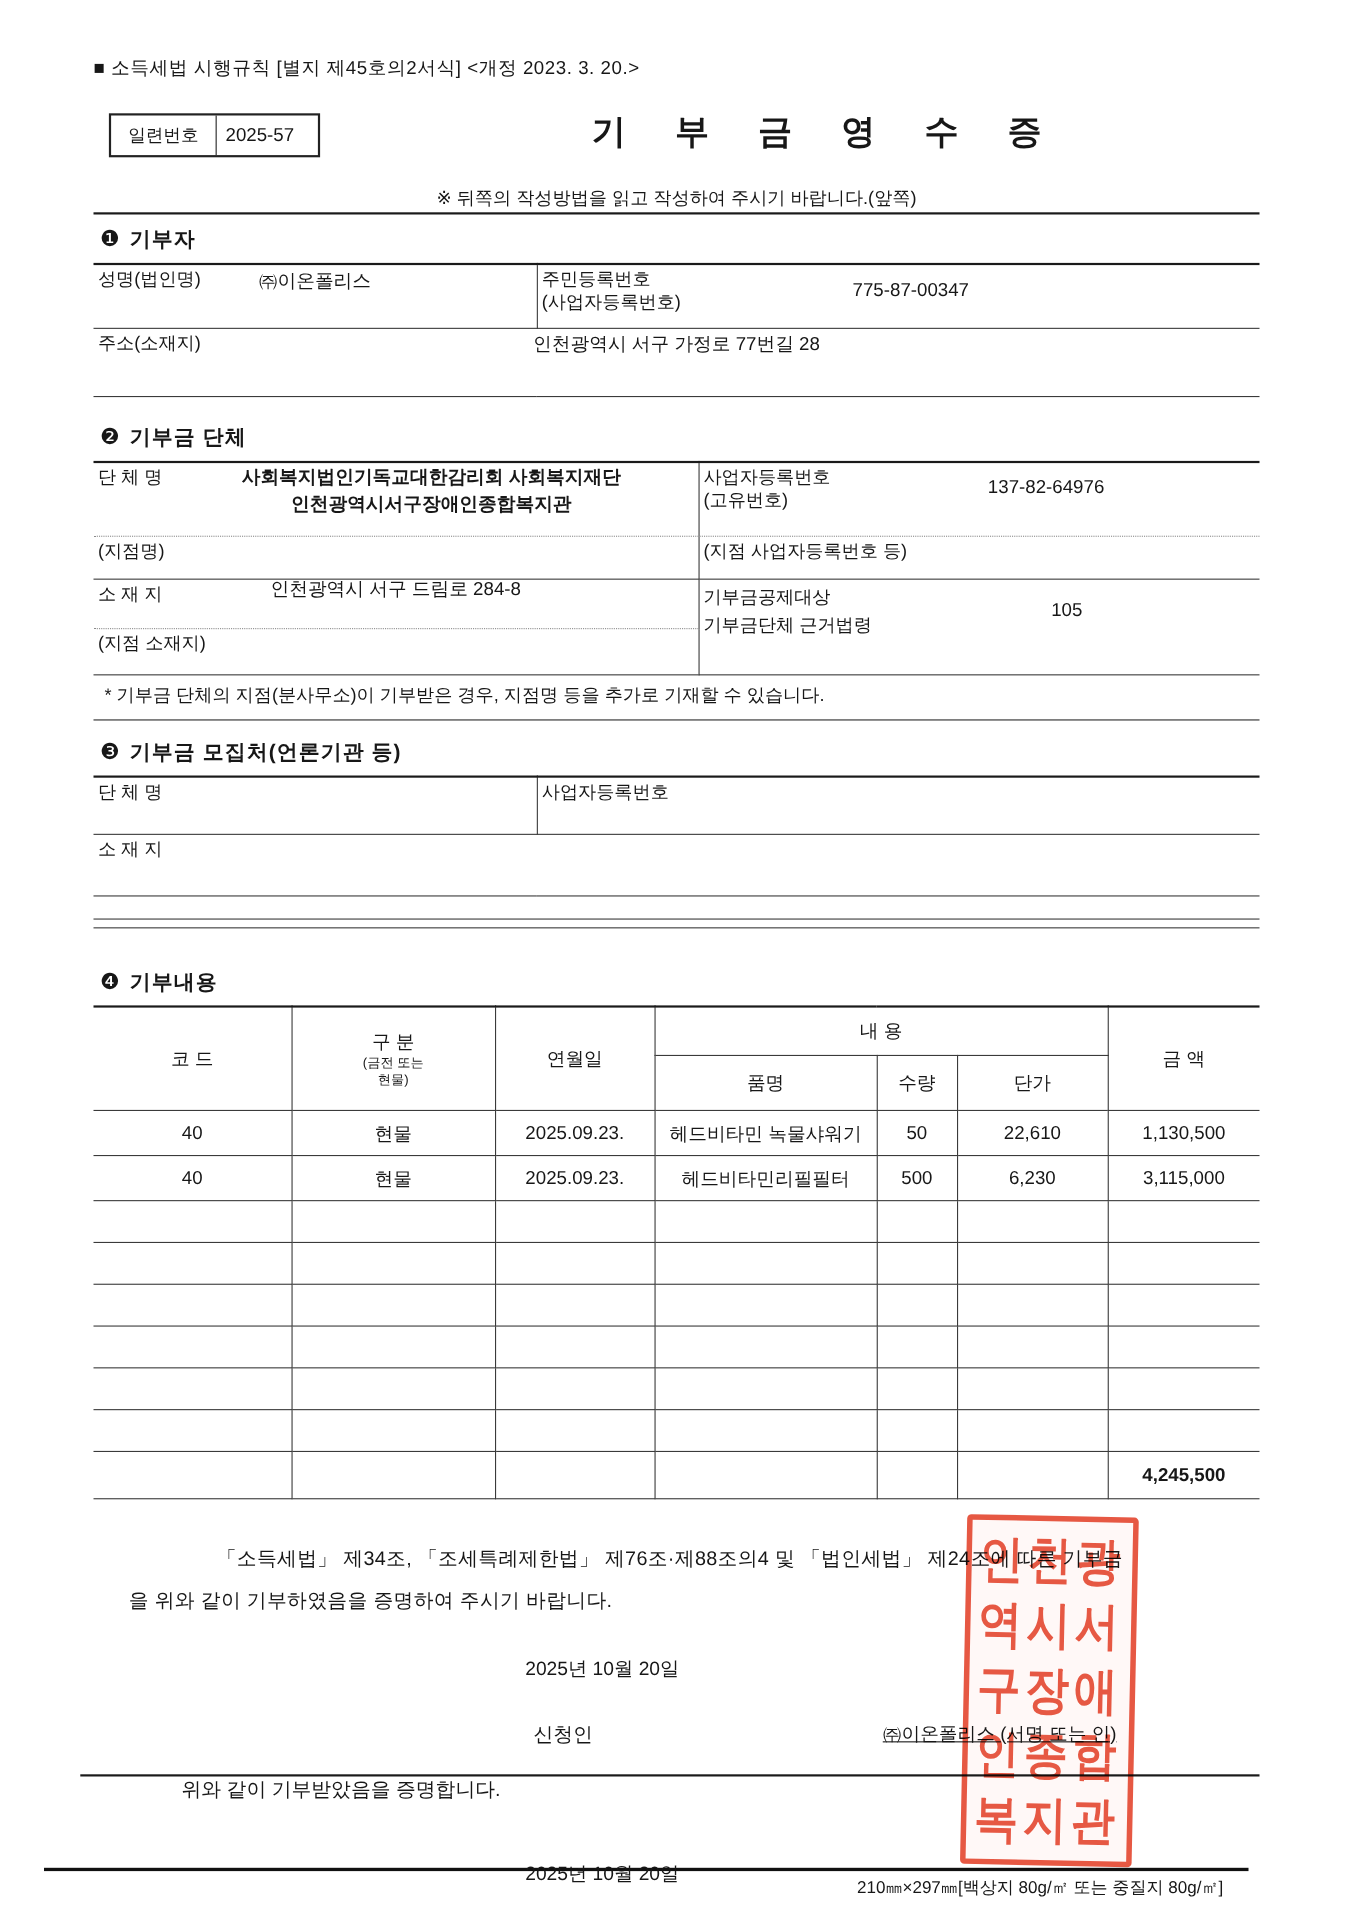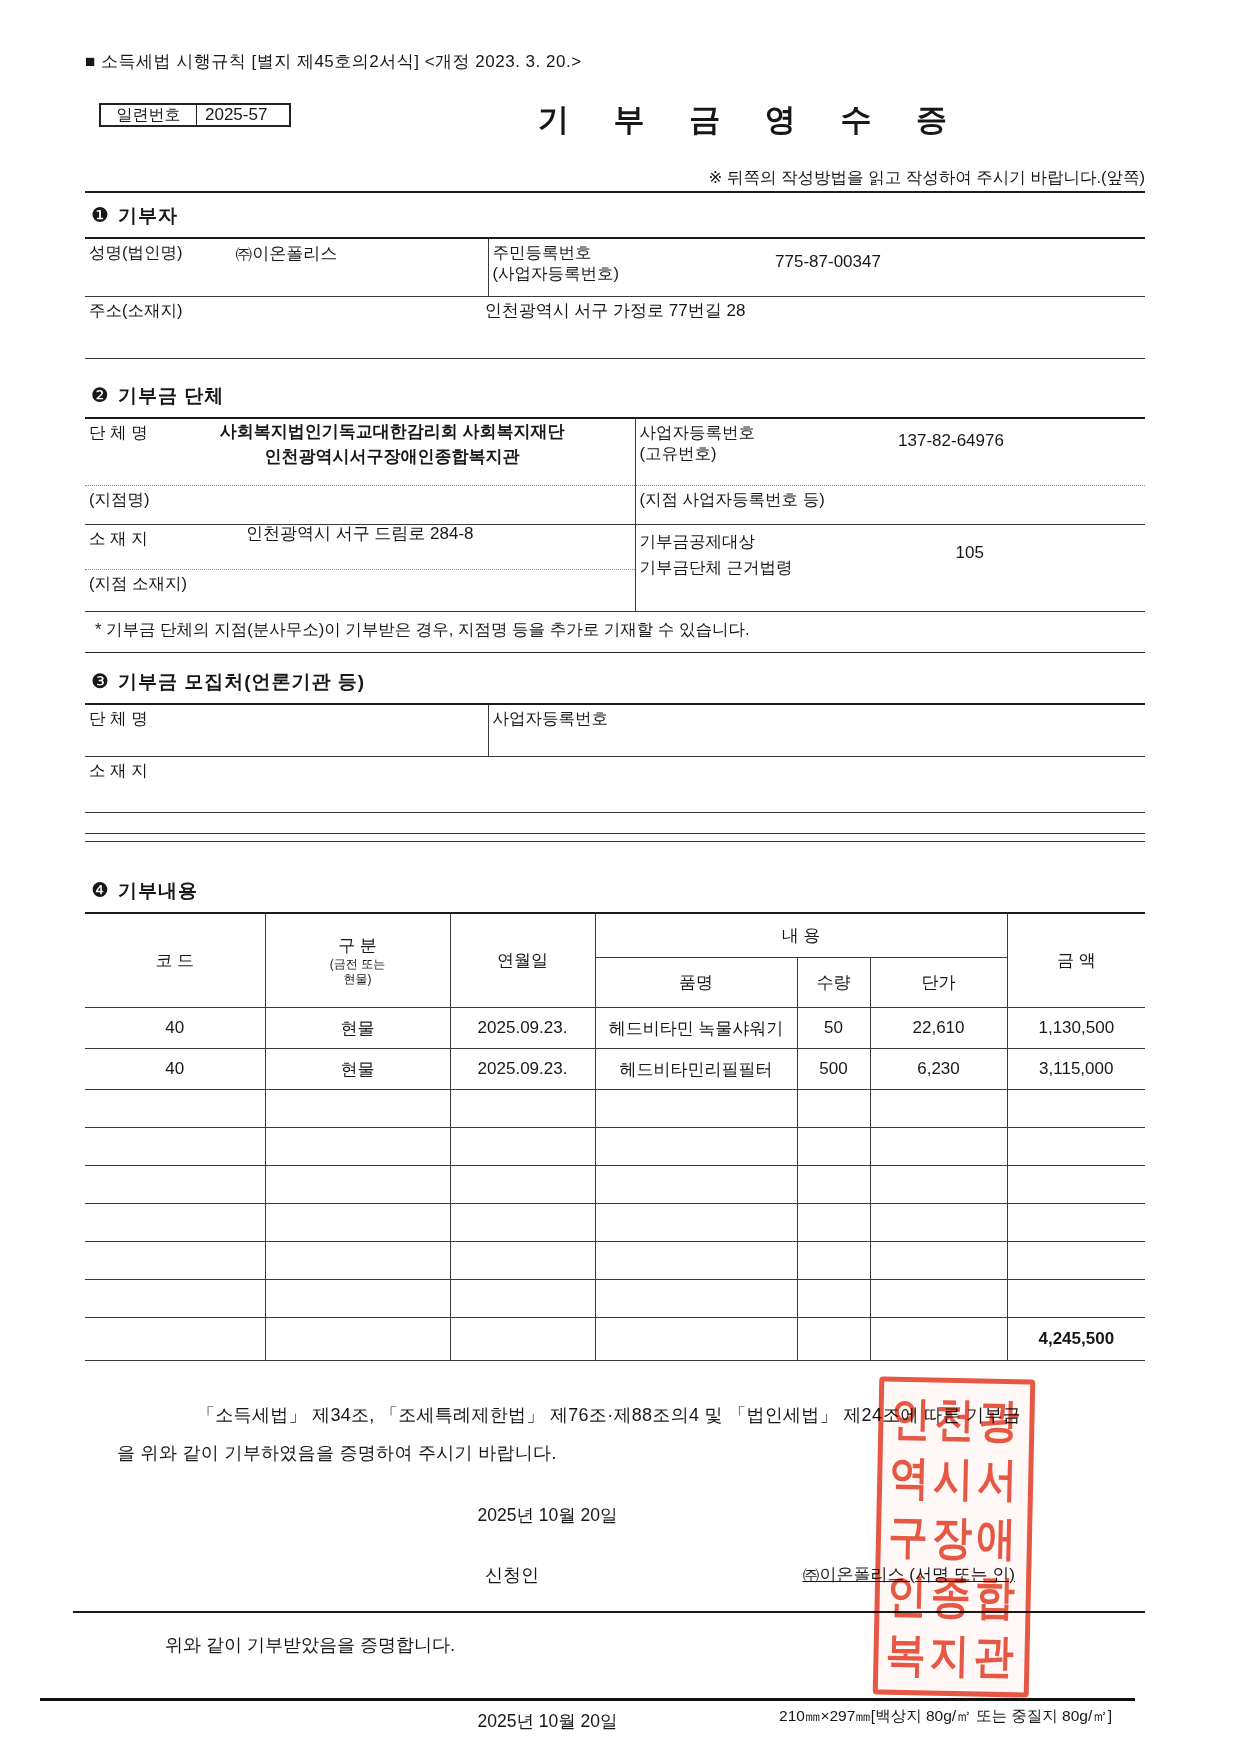--- a/index.html
+++ b/index.html
@@ -7,26 +7,26 @@
   body { font-family:"Liberation Sans","DejaVu Sans",sans-serif; }
   .page{
     width:1240px; height:1754px; background:#ffffff; position:relative;
     margin:0 auto; color:#171717; overflow:hidden;
   }
   .content{ position:absolute; left:85px; top:0; width:1060px; }
 
   .form-note{ margin-top:50px; font-size:17px; letter-spacing:0.5px; }
 
   .header-row{ margin-top:30px; display:flex; align-items:flex-start; }
-  .serial-box{ margin-left:14px; display:flex; border:2px solid #222; width:192px; height:24px; }
+  .serial-box{ margin-left:14px; display:flex; border:2px solid #222; width:192px; height:40px; }
   .serial-box .sb-label{ width:96px; border-right:1.5px solid #222; display:flex; align-items:center; justify-content:center; font-size:16px; }
   .serial-box .sb-value{ flex:1; display:flex; align-items:center; padding-left:8px; font-size:17px; }
   .doc-title{ flex:1; text-align:center; font-size:31px; font-weight:900; letter-spacing:11px; word-spacing:14px; padding-left:60px; margin-top:-4px; }
 
-  .instr-row{ margin-top:26px; display:flex; justify-content:flex-end; align-items:flex-end; border-bottom:2px solid #1a1a1a; padding-bottom:2px; }
+  .instr-row{ margin-top:26px; display:flex; justify-content:center; align-items:flex-end; border-bottom:2px solid #1a1a1a; padding-bottom:2px; }
   .instr-row .note{ font-size:16.5px; }
   .instr-row .front{ font-size:16.5px; }
 
   .sec-head{ font-size:19px; font-weight:bold; padding:10px 0 8px 6px; letter-spacing:1px; }
   .sec-head .circ{ font-weight:normal; margin-right:8px; font-size:20px; }
 
   table{ border-collapse:collapse; width:1060px; table-layout:fixed; font-size:17px; }
   td,th{ border:1px solid #3a3a3a; vertical-align:top; padding:0; font-weight:normal; }
   tr td:first-child, tr th:first-child{ border-left:none; }
   tr td:last-child, tr th:last-child{ border-right:none; }
@@ -52,21 +52,21 @@
   .t4 .total{ font-weight:bold; }
 
   .statement{ margin-top:36px; font-size:18px; line-height:2.1; letter-spacing:0.3px;margin-left:32px; }
   .statement .l1{ padding-left:80px; }
   .date-right{ text-align:center; padding-right:135px; font-size:17.5px; }
   .d1{ margin-top:30px; }
   .sign-row{ position:relative; height:30px; margin-top:36px; font-size:18px; }
   .sign-row .who{ position:absolute; left:400px; }
   .sign-row .name{ position:absolute; right:130px; font-size:17px;text-decoration:underline; }
   .sign-rule{ border-bottom:2px solid #1a1a1a; margin-top:18px; margin-left:-12px; width:1072px; }
-  .certify{ margin-top:20px; padding-left:80px; font-size:18px; }
+  .certify{ padding-left:80px; font-size:18px; }
   .d2{ margin-top:52px; position:relative; z-index:1; }
   .bottom-rule{ position:absolute; left:40px; width:1095px; top:1698px; border-top:3.5px solid #111; }
   .paper-spec{ position:absolute; right:128px; top:1706px; font-size:15.5px; }
 
   
   .stamp{
     position:absolute; left:876px; top:1378px; width:156px; height:318px;
     border:5px solid #e23a22; border-radius:4px; z-index:3;
     mix-blend-mode:multiply; opacity:0.85; transform:rotate(1.2deg);
     display:flex; flex-direction:column; justify-content:space-around;

